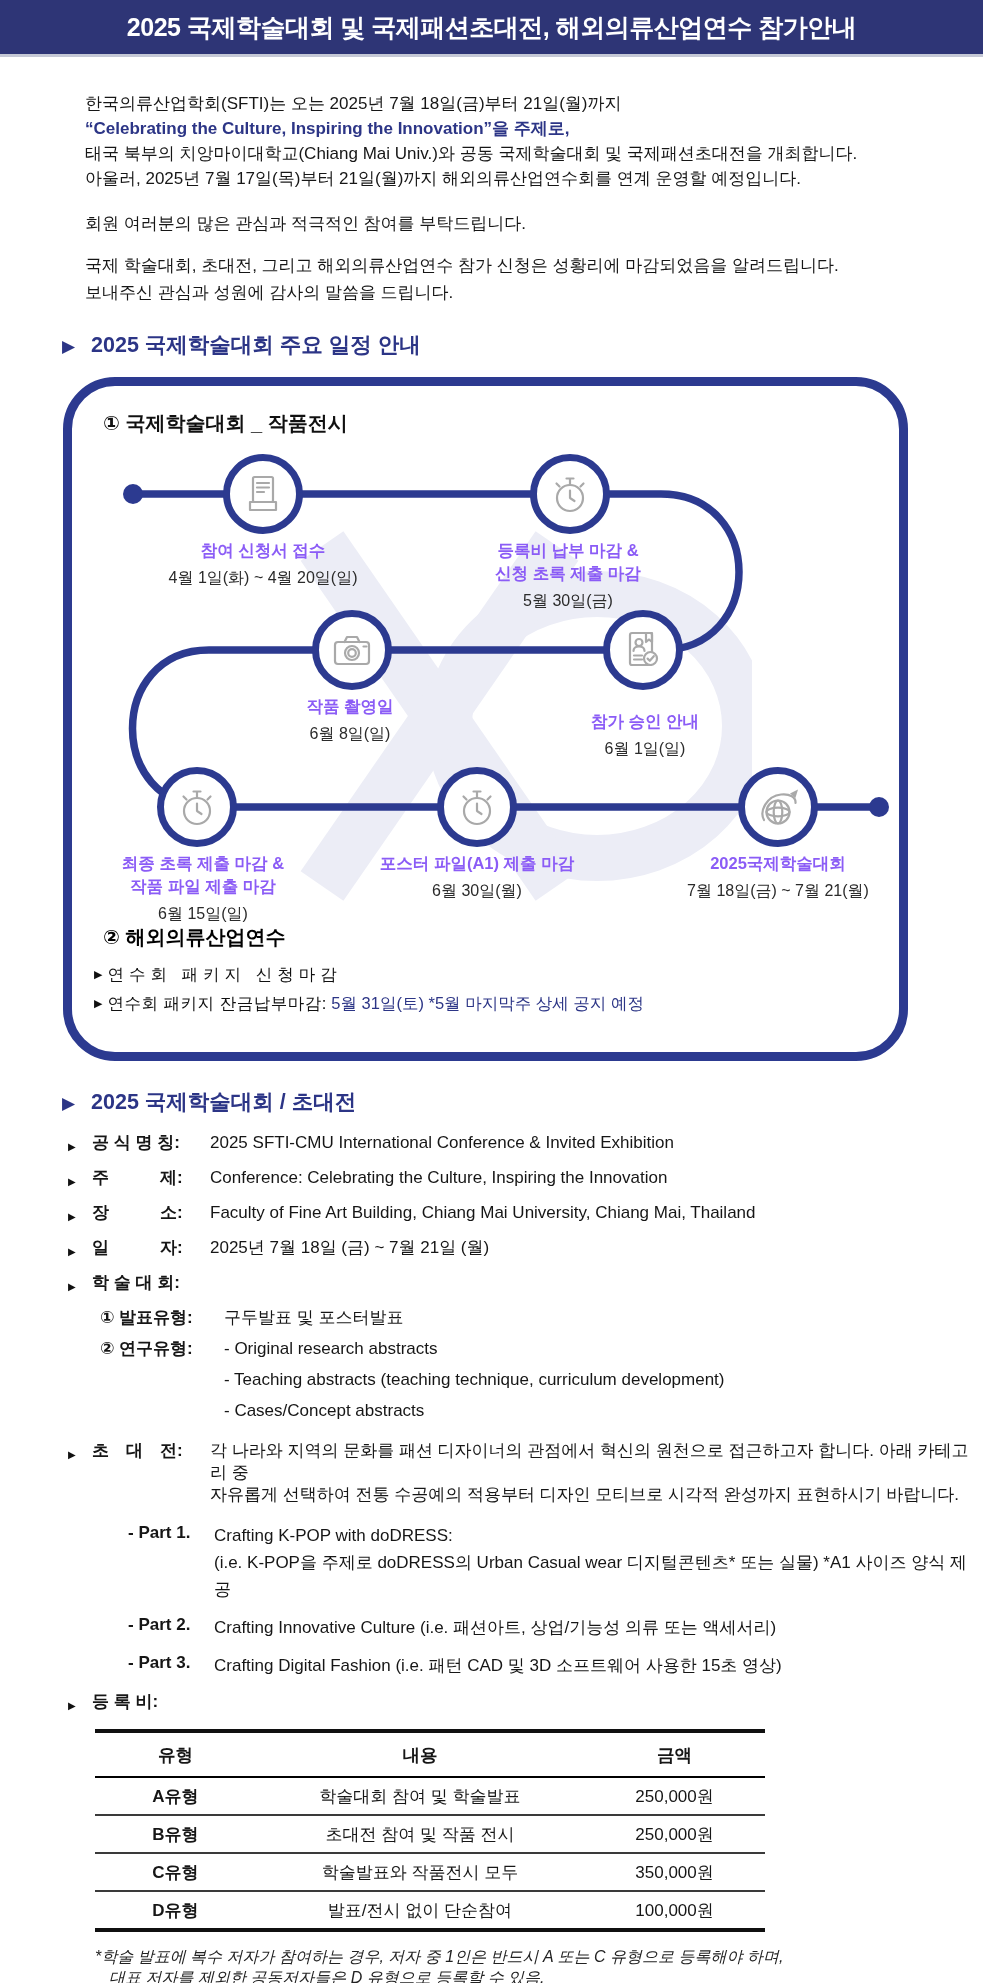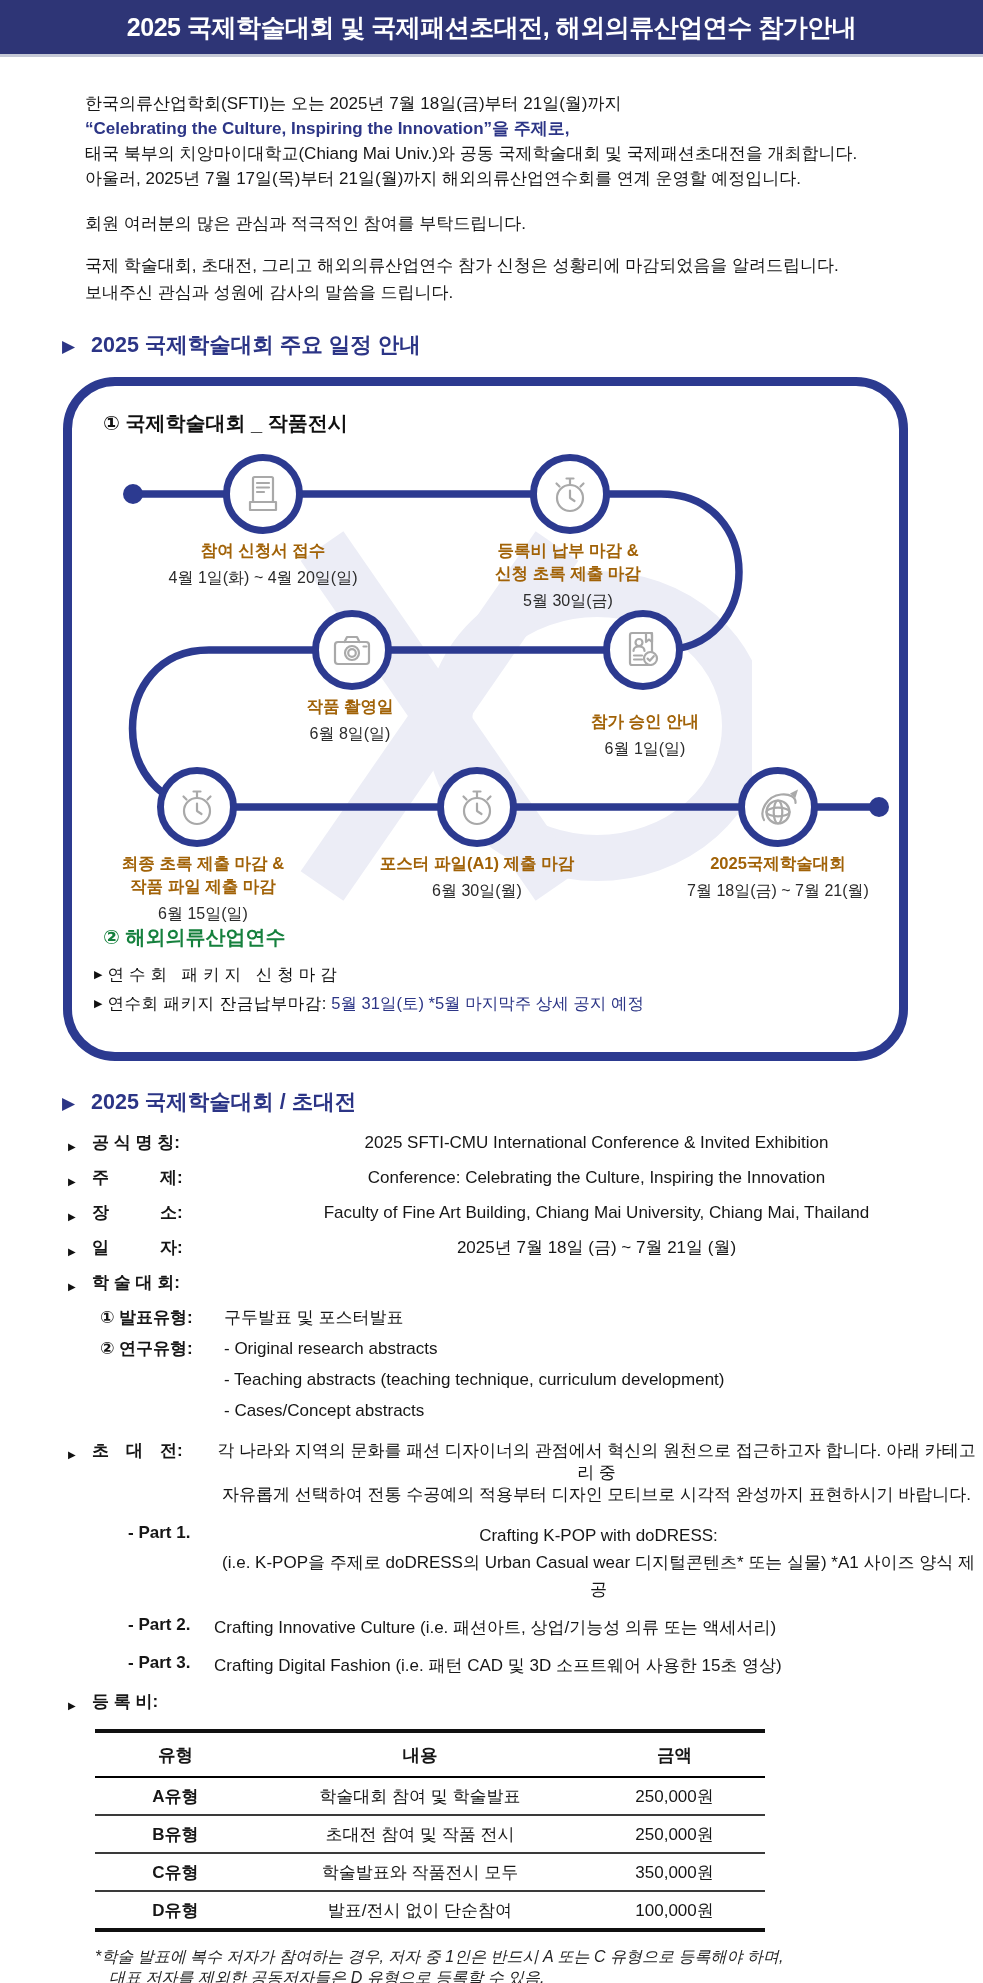--- a/index.html
+++ b/index.html
@@ -19,41 +19,41 @@
   .sec-h .tri{font-size:17px;margin-right:10px;}
   
   .tlbox{position:relative;margin:15px 0 0 63px;width:845px;height:684px;box-sizing:border-box;
          border:9px solid #2c3a90;border-radius:52px;background:#fff;}
   .tl-title{position:absolute;left:31px;top:24px;font-size:20px;font-weight:700;color:#101010;z-index:2;}
   .wm{position:absolute;left:180px;top:85px;z-index:0;}
   .tl-svg{position:absolute;left:0;top:0;z-index:1;}
   .node{position:absolute;width:66px;height:66px;background:#fff;border:7px solid #2c3a90;border-radius:50%;
         display:flex;align-items:center;justify-content:center;z-index:2;}
   .tl-label{position:absolute;transform:translateX(-50%);text-align:center;z-index:2;width:max-content;}
-  .tl-label .t{display:block;font-size:16.5px;font-weight:700;color:#a16207;line-height:23px;}
+  .tl-label .t{display:block;font-size:16.5px;font-weight:700;color:#8b5cf6;line-height:23px;}
   .tl-label .t:empty{display:none;}
   .tl-label .d{font-size:16px;color:#2b2b2b;margin-top:5px;line-height:22px;}
-  .tl2-title{position:absolute;left:31px;top:538px;font-size:20px;font-weight:700;color:#15803d;z-index:2;}
+  .tl2-title{position:absolute;left:31px;top:538px;font-size:20px;font-weight:700;color:#000000;z-index:2;}
   .tl2-item{position:absolute;left:22px;font-size:16.5px;color:#101010;z-index:2;}
   .tl2-item .b{font-size:11px;vertical-align:2px;margin-right:5px;}
   .ls-wide{letter-spacing:5px;}
   .ls-sm{letter-spacing:0.5px;}
   .tl2-item .v{color:#2c3586;letter-spacing:0;}
   
   .details{margin:13px 0 0 68px;font-size:17px;}
   .d-row{display:flex;margin-top:9px;line-height:22px;}
   .d-row .b{width:24px;font-size:10px;padding-top:4px;flex:none;color:#111;}
   .d-row .lab{width:118px;font-weight:700;flex:none;white-space:pre;}
-  .d-row .val{flex:1;text-align:center;}
+  .d-row .val{flex:1;}
   .d-sub{display:flex;margin:9px 0 0 32px;line-height:22px;}
   .d-sub .lab{width:124px;font-weight:700;flex:none;}
   .d-sub .lines div{margin-bottom:9px;}
   .d-part{display:flex;margin:11px 0 0 60px;line-height:22px;}
   .d-part .lab{width:86px;font-weight:700;flex:none;}
-  .d-part .lines div{line-height:27px;text-align:center;}
+  .d-part .lines div{line-height:27px;}
   
   .fee{margin:12px 0 0 27px;width:670px;border-collapse:collapse;table-layout:fixed;
        border-top:4px solid #101010;border-bottom:4px solid #101010;font-size:17px;}
   .fee th{padding:10px 0 9px;border-bottom:2px solid #000000;font-size:17.5px;font-weight:700;text-align:center;}
   .fee td{padding:7px 0 6px;border-bottom:2px solid #3a3a3a;text-align:center;}
   .fee tr:last-child td{border-bottom:none;}
   .fee td.typ{font-weight:700;}
   .c1{width:24%;} .c2{width:49%;} .c3{width:27%;}
   
   .fnotes{margin:14px 0 0 27px;}

